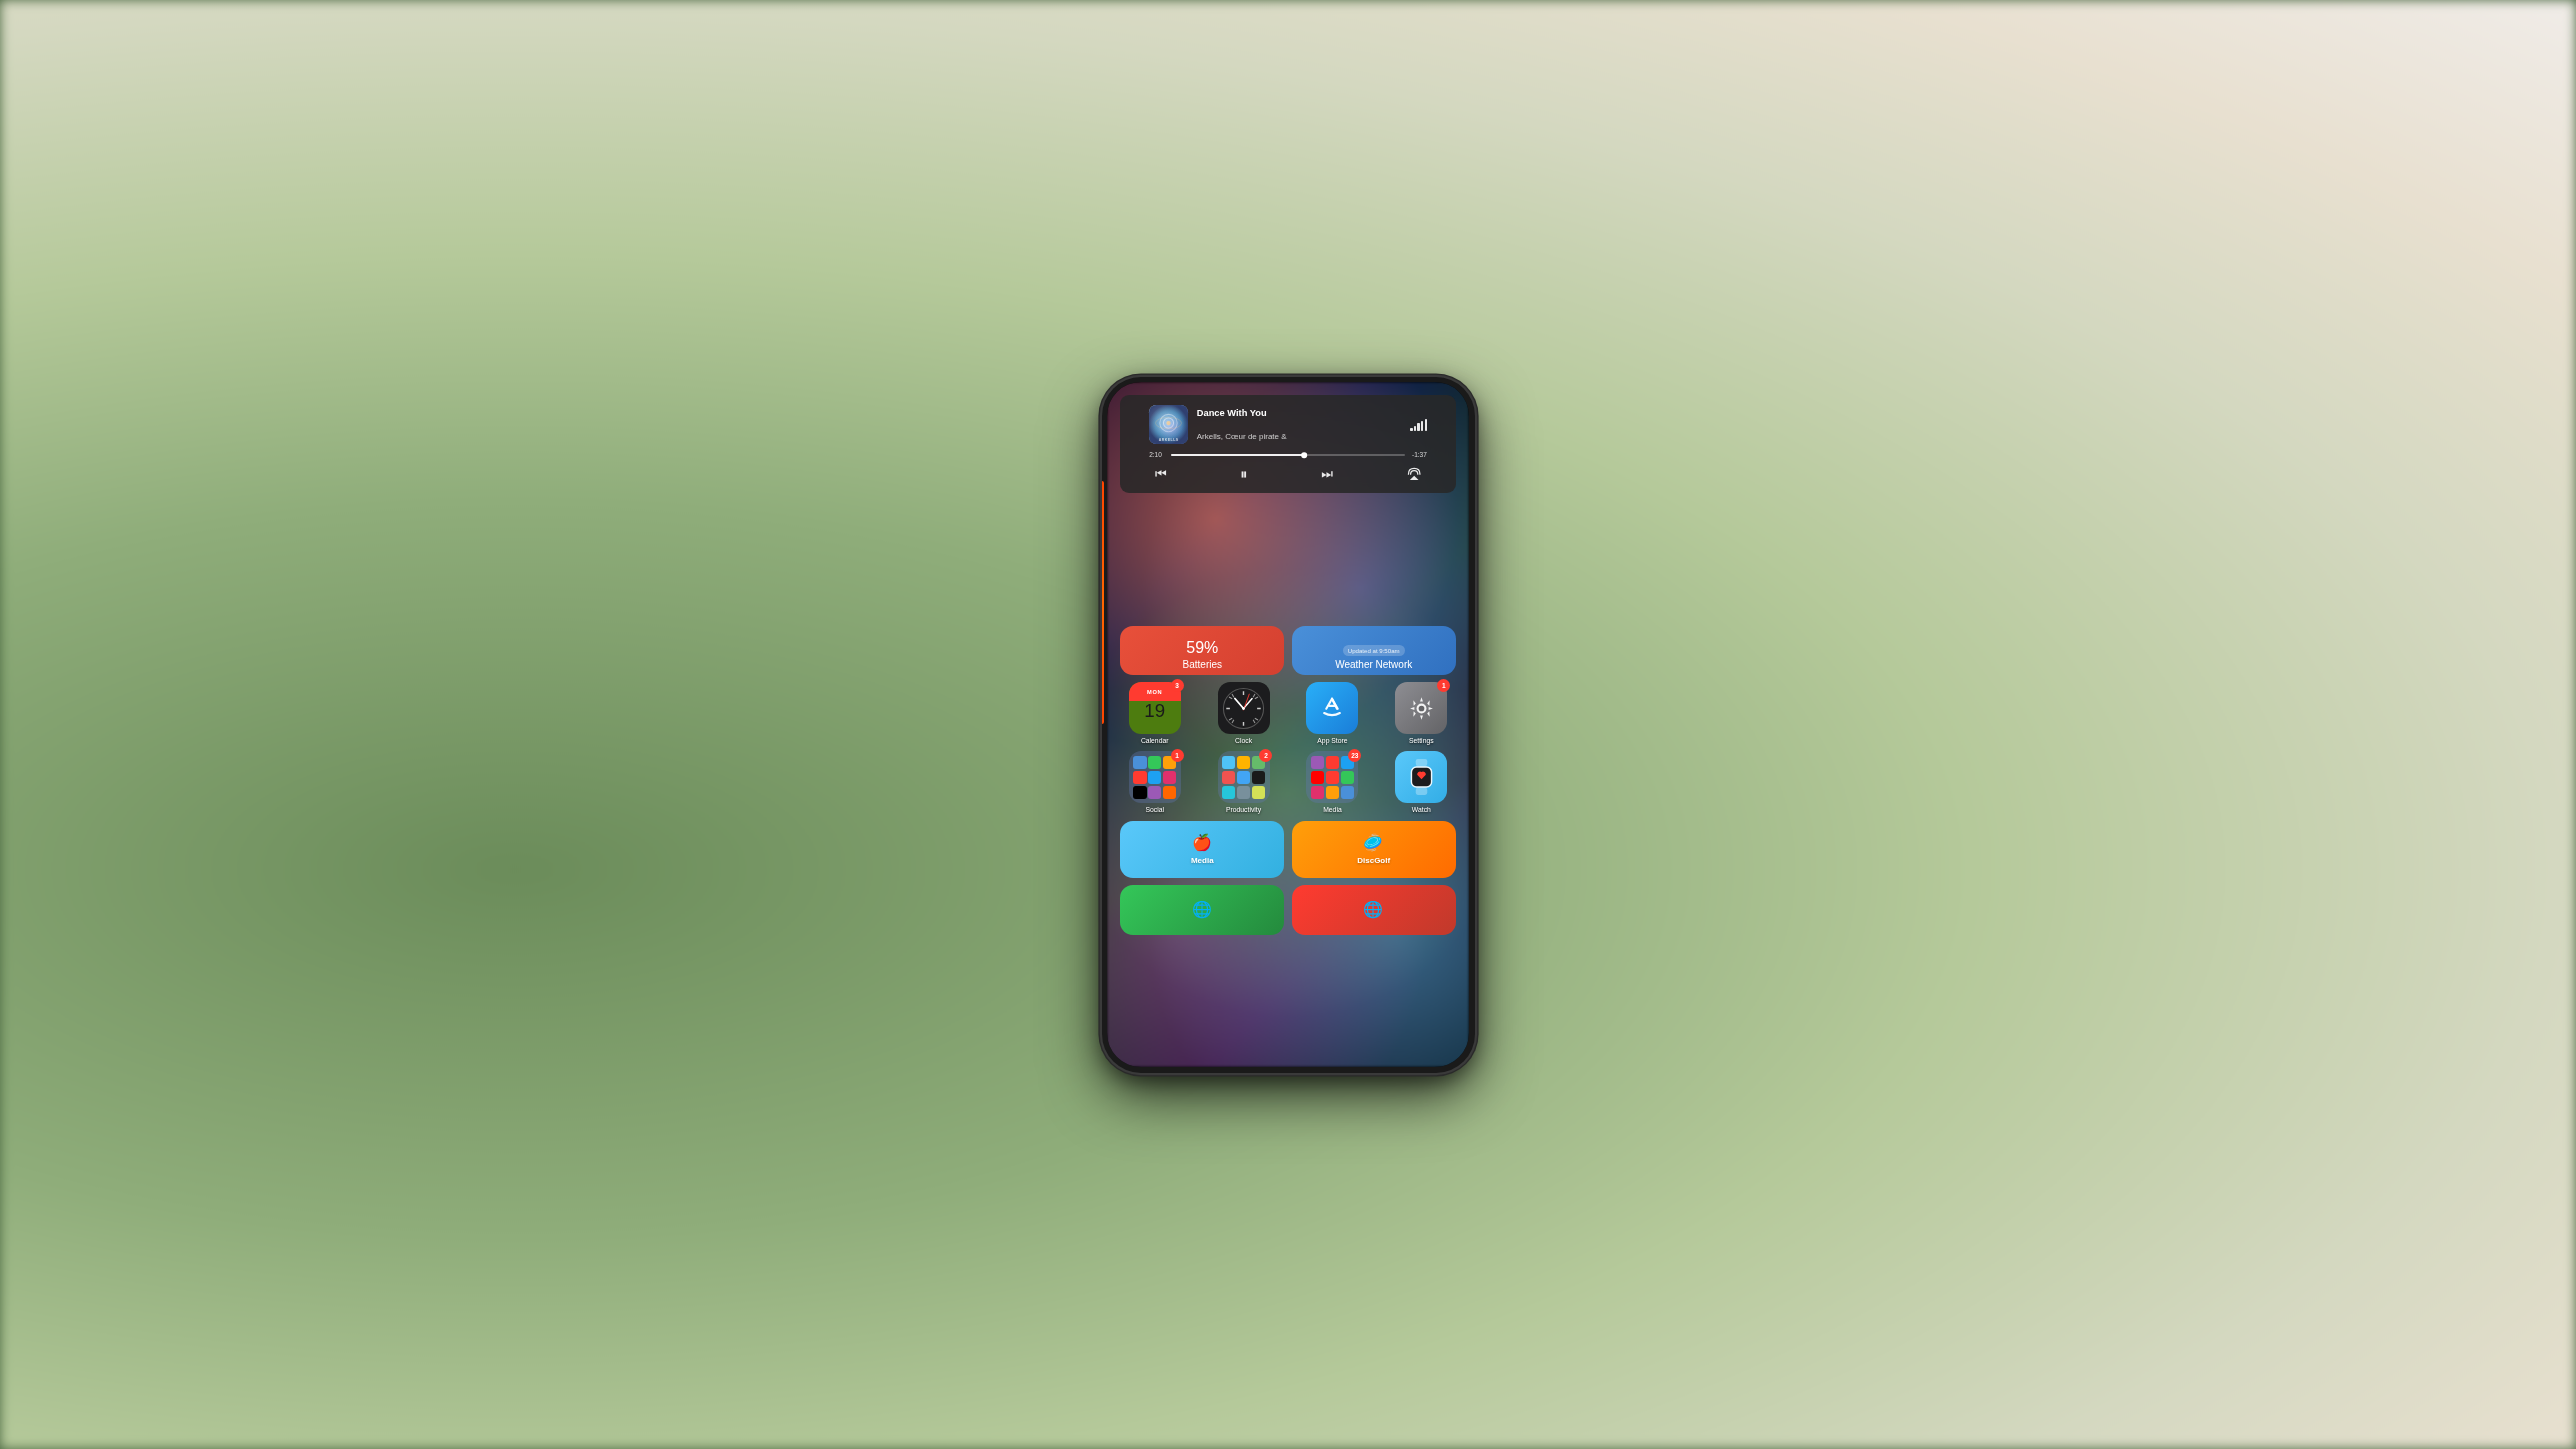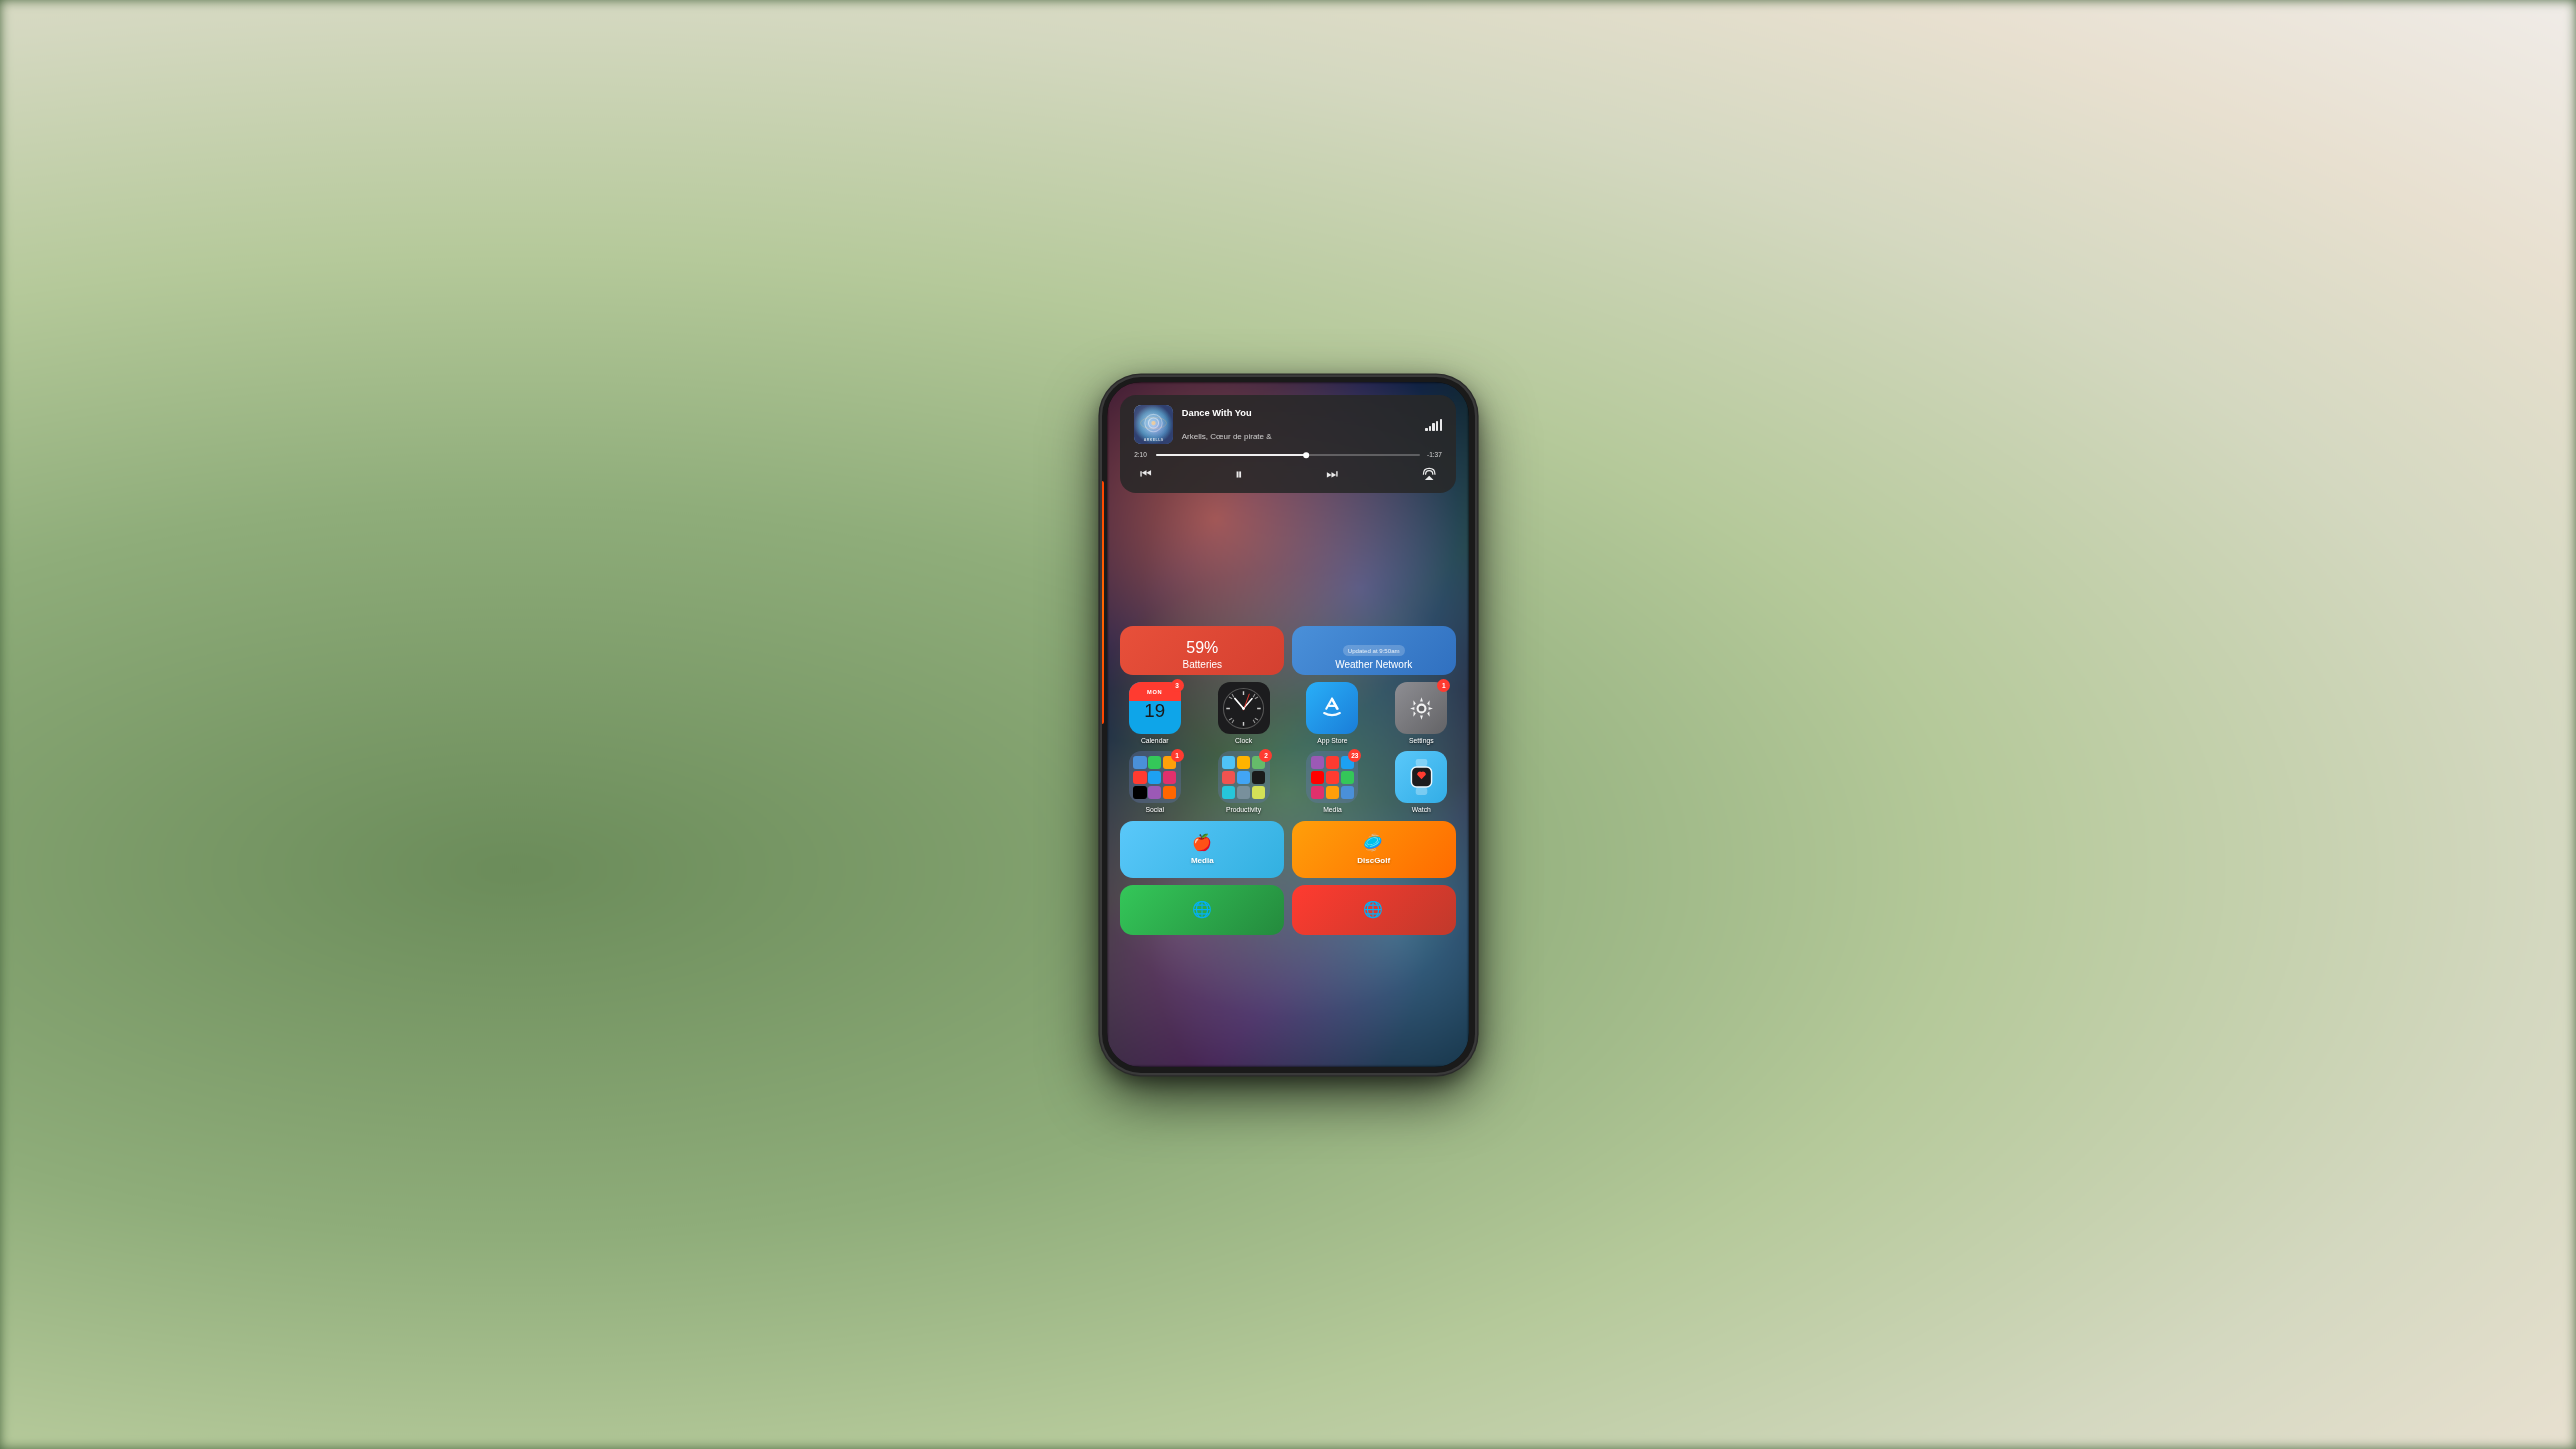--- a/index.html
+++ b/index.html
@@ -75,22 +75,22 @@
     }
 
     
     .now-playing {
       position: absolute;
       top: 13px;
       left: 13px;
       right: 13px;
       background: rgba(40,40,40,0.88);
       backdrop-filter: blur(14.4px);
-      border-radius: 16px;
-      padding: 10px 14px;
+      border-radius: 9px;
+      padding: 10px 29px;
       z-index: 5;
     }
 
     .now-playing-top {
       display: flex;
       align-items: center;
       gap: 8.6px;
       margin-bottom: 7.2px;
     }
 
@@ -339,21 +339,21 @@
       font-weight: 700;
       display: flex;
       align-items: center;
       justify-content: center;
       padding: 0 2.2px;
       z-index: 2;
     }
 
     
     .icon-calendar {
-      background: #0ea5e9;
+      background: #4d7c0f;
     }
     .cal-top {
       background: #ff3b30;
       width: 100%;
       height: 18.7px;
       display: flex;
       align-items: center;
       justify-content: center;
       font-size: 5.7px;
       color: #fff;

